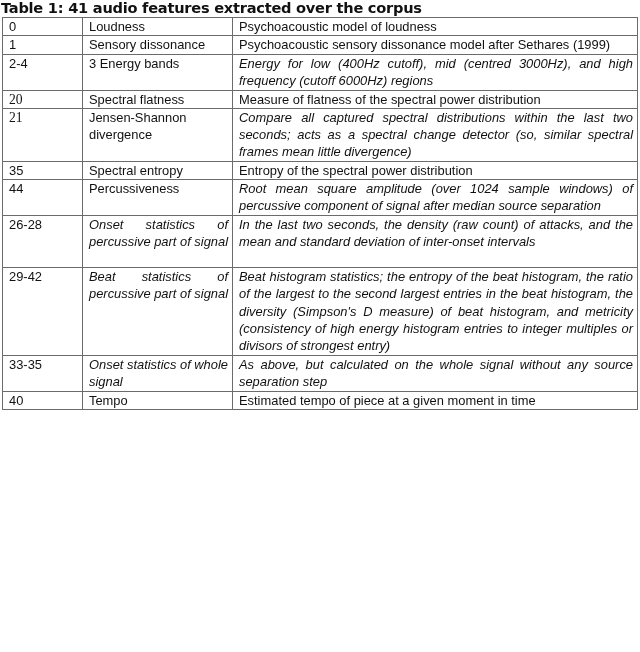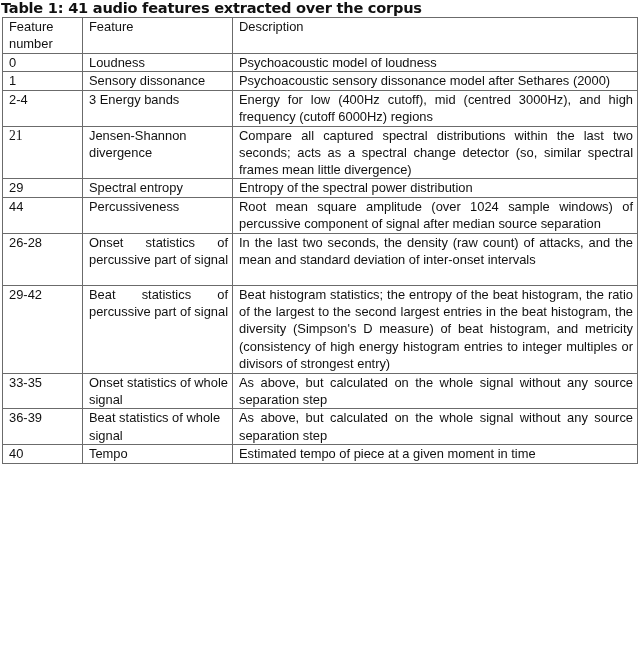--- a/index.html
+++ b/index.html
@@ -40,67 +40,68 @@
       padding: 0 4px 0 6px;
       vertical-align: top;
       overflow: hidden;
     }
     col.c-num { width: 80px; }
     col.c-feat { width: 150px; }
     col.c-desc { width: 405px; }
     td.just {
       text-align: justify;
       text-align-last: left;
+      font-style: italic;
     }
     td.serif-num {
       font-family: "Liberation Serif", serif;
       font-size: 13.6px;
     }
     td.indent-num { padding-left: 9px; }
   </style>
 </head>
 <body>
 
 <div class="caption">Table 1: 41 audio features extracted over the corpus</div>
 
 <table class="features">
   <colgroup>
     <col class="c-num">
     <col class="c-feat">
     <col class="c-desc">
   </colgroup>
   <tbody>
-    <tr style="height:36px">
-      <td>Feature number</td>
-      <td>Feature</td>
-      <td>Description</td>
-    </tr>
 
     <tr style="height:18px">
       <td>0</td>
       <td>Loudness</td>
       <td>Psychoacoustic model of loudness</td>
     </tr>
     <tr style="height:18px">
       <td class="indent-num">1</td>
       <td>Sensory dissonance</td>
-      <td>Psychoacoustic sensory dissonance model after Sethares (2000)</td>
+      <td>Psychoacoustic sensory dissonance model after Sethares (1999)</td>
     </tr>
     <tr style="height:36px">
       <td>2-4</td>
       <td>3 Energy bands</td>
       <td class="just">Energy for low (400Hz cutoff), mid (centred 3000Hz), and high frequency (cutoff 6000Hz) regions</td>
+    </tr>
+    <tr style="height:18px">
+      <td class="serif-num">20</td>
+      <td>Spectral flatness</td>
+      <td>Measure of flatness of the spectral power distribution</td>
     </tr>
     <tr style="height:52px">
       <td class="serif-num">21</td>
       <td>Jensen-Shannon divergence</td>
       <td class="just">Compare all captured spectral distributions within the last two seconds; acts as a spectral change detector (so, similar spectral frames mean little divergence)</td>
     </tr>
     <tr style="height:18px">
-      <td>29</td>
+      <td>35</td>
       <td>Spectral entropy</td>
       <td>Entropy of the spectral power distribution</td>
     </tr>
     <tr style="height:36px">
       <td>44</td>
       <td>Percussiveness</td>
       <td class="just">Root mean square amplitude (over 1024 sample windows) of percussive component of signal after median source separation</td>
     </tr>
     <tr style="height:52px">
       <td>26-28</td>
@@ -110,24 +111,19 @@
     <tr style="height:88px">
       <td>29-42</td>
       <td class="just">Beat statistics of percussive part of signal</td>
       <td class="just">Beat histogram statistics;  the entropy of the beat histogram, the ratio of the largest to the second largest entries in the beat histogram, the diversity (Simpson's D measure) of beat histogram, and metricity (consistency of high energy histogram entries to integer multiples or divisors of strongest entry)</td>
     </tr>
     <tr style="height:35px">
       <td>33-35</td>
       <td class="just">Onset statistics of whole signal</td>
       <td class="just">As above, but calculated on the whole signal without any source separation step</td>
     </tr>
-    <tr style="height:36px">
-      <td>36-39</td>
-      <td>Beat statistics of whole signal</td>
-      <td class="just">As above, but calculated on the whole signal without any source separation step</td>
-    </tr>
     <tr style="height:17px">
       <td>40</td>
       <td>Tempo</td>
       <td>Estimated tempo of piece at a given moment in time</td>
     </tr>
   </tbody>
 </table>
 
 </body></html>

